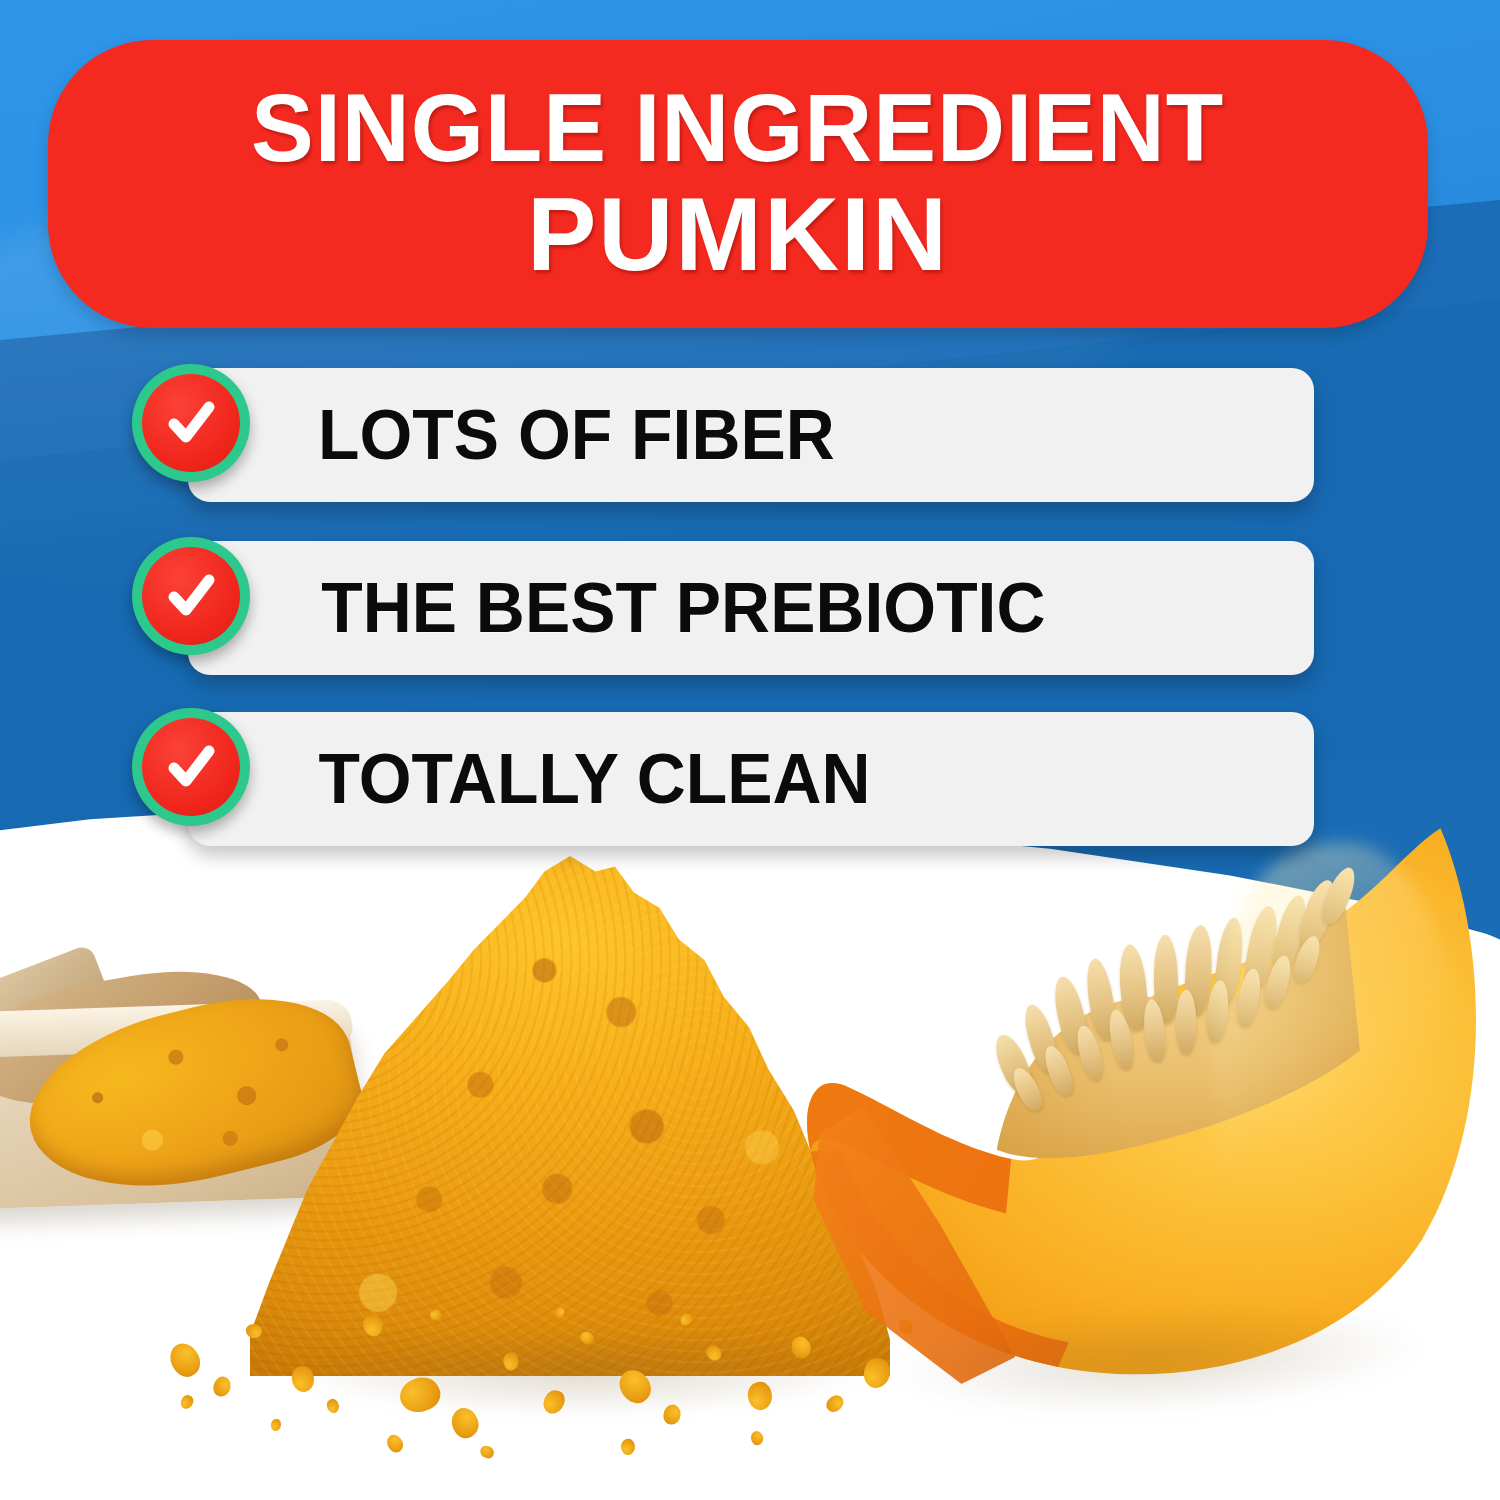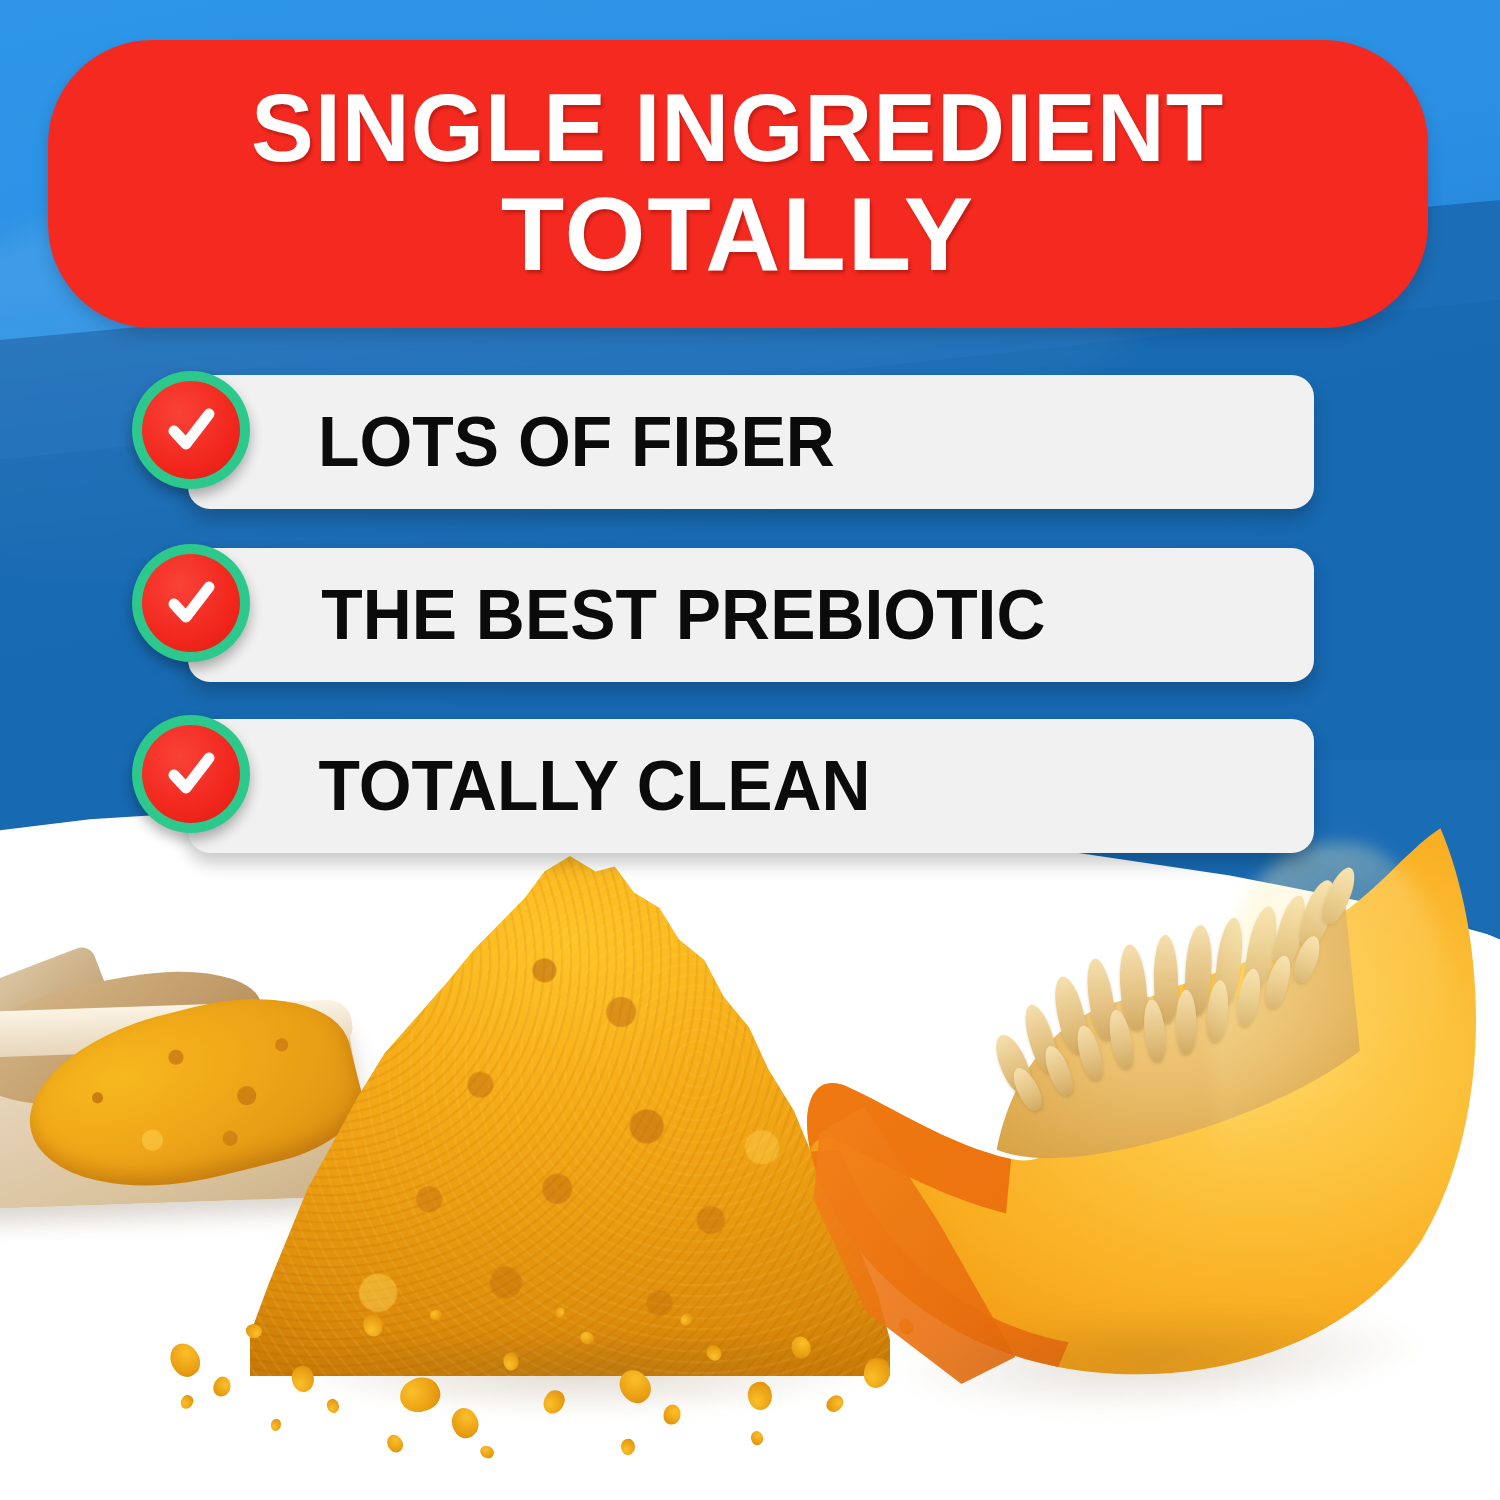--- a/index.html
+++ b/index.html
@@ -65,21 +65,21 @@
   .title-line2{
     color:#ffffff;
     font-size:104px;line-height:1.02;font-weight:700;
     letter-spacing:2px;
     text-shadow:2px 3px 3px rgba(120,12,8,.40);
     white-space:nowrap;
     margin-top:6px;
   }
 
   
-  .features{position:absolute;left:0;top:7px;width:1208px;height:900px;}
+  .features{position:absolute;left:0;top:0;width:1208px;height:900px;}
   .feature-row{
     position:absolute;left:188px;
     display:flex;align-items:center;
   }
   .feature-row.r0{top:368px;}
   .feature-row.r1{top:541px;}
   .feature-row.r2{top:712px;}
 
   .feature-card{
     background:#f1f1f1;
@@ -363,21 +363,21 @@
           <div class="fiber" style="left: 300px; top: 70px; width: 20px; height: 54px; transform: rotate(18deg);"></div>
           <div class="fiber" style="left: 330px; top: 52px; width: 20px; height: 48px; transform: rotate(22deg);"></div>
         </div>
       <div class="pk-edge-hi"></div>
       <div class="pk-shadow"></div>
     </div>
   </div>
 
   <div class="title-banner">
     <div class="title-line1">SINGLE INGREDIENT</div>
-    <div class="title-line2">TOTALLY</div>
+    <div class="title-line2">PUMKIN</div>
   </div>
 
   <div class="features">
 
     <div class="feature-row r0">
       <div class="feature-wrap">
         <div class="feature-card w0">
           <div class="feature-label">LOTS OF FIBER</div>
         </div>
         <div class="check-badge">

